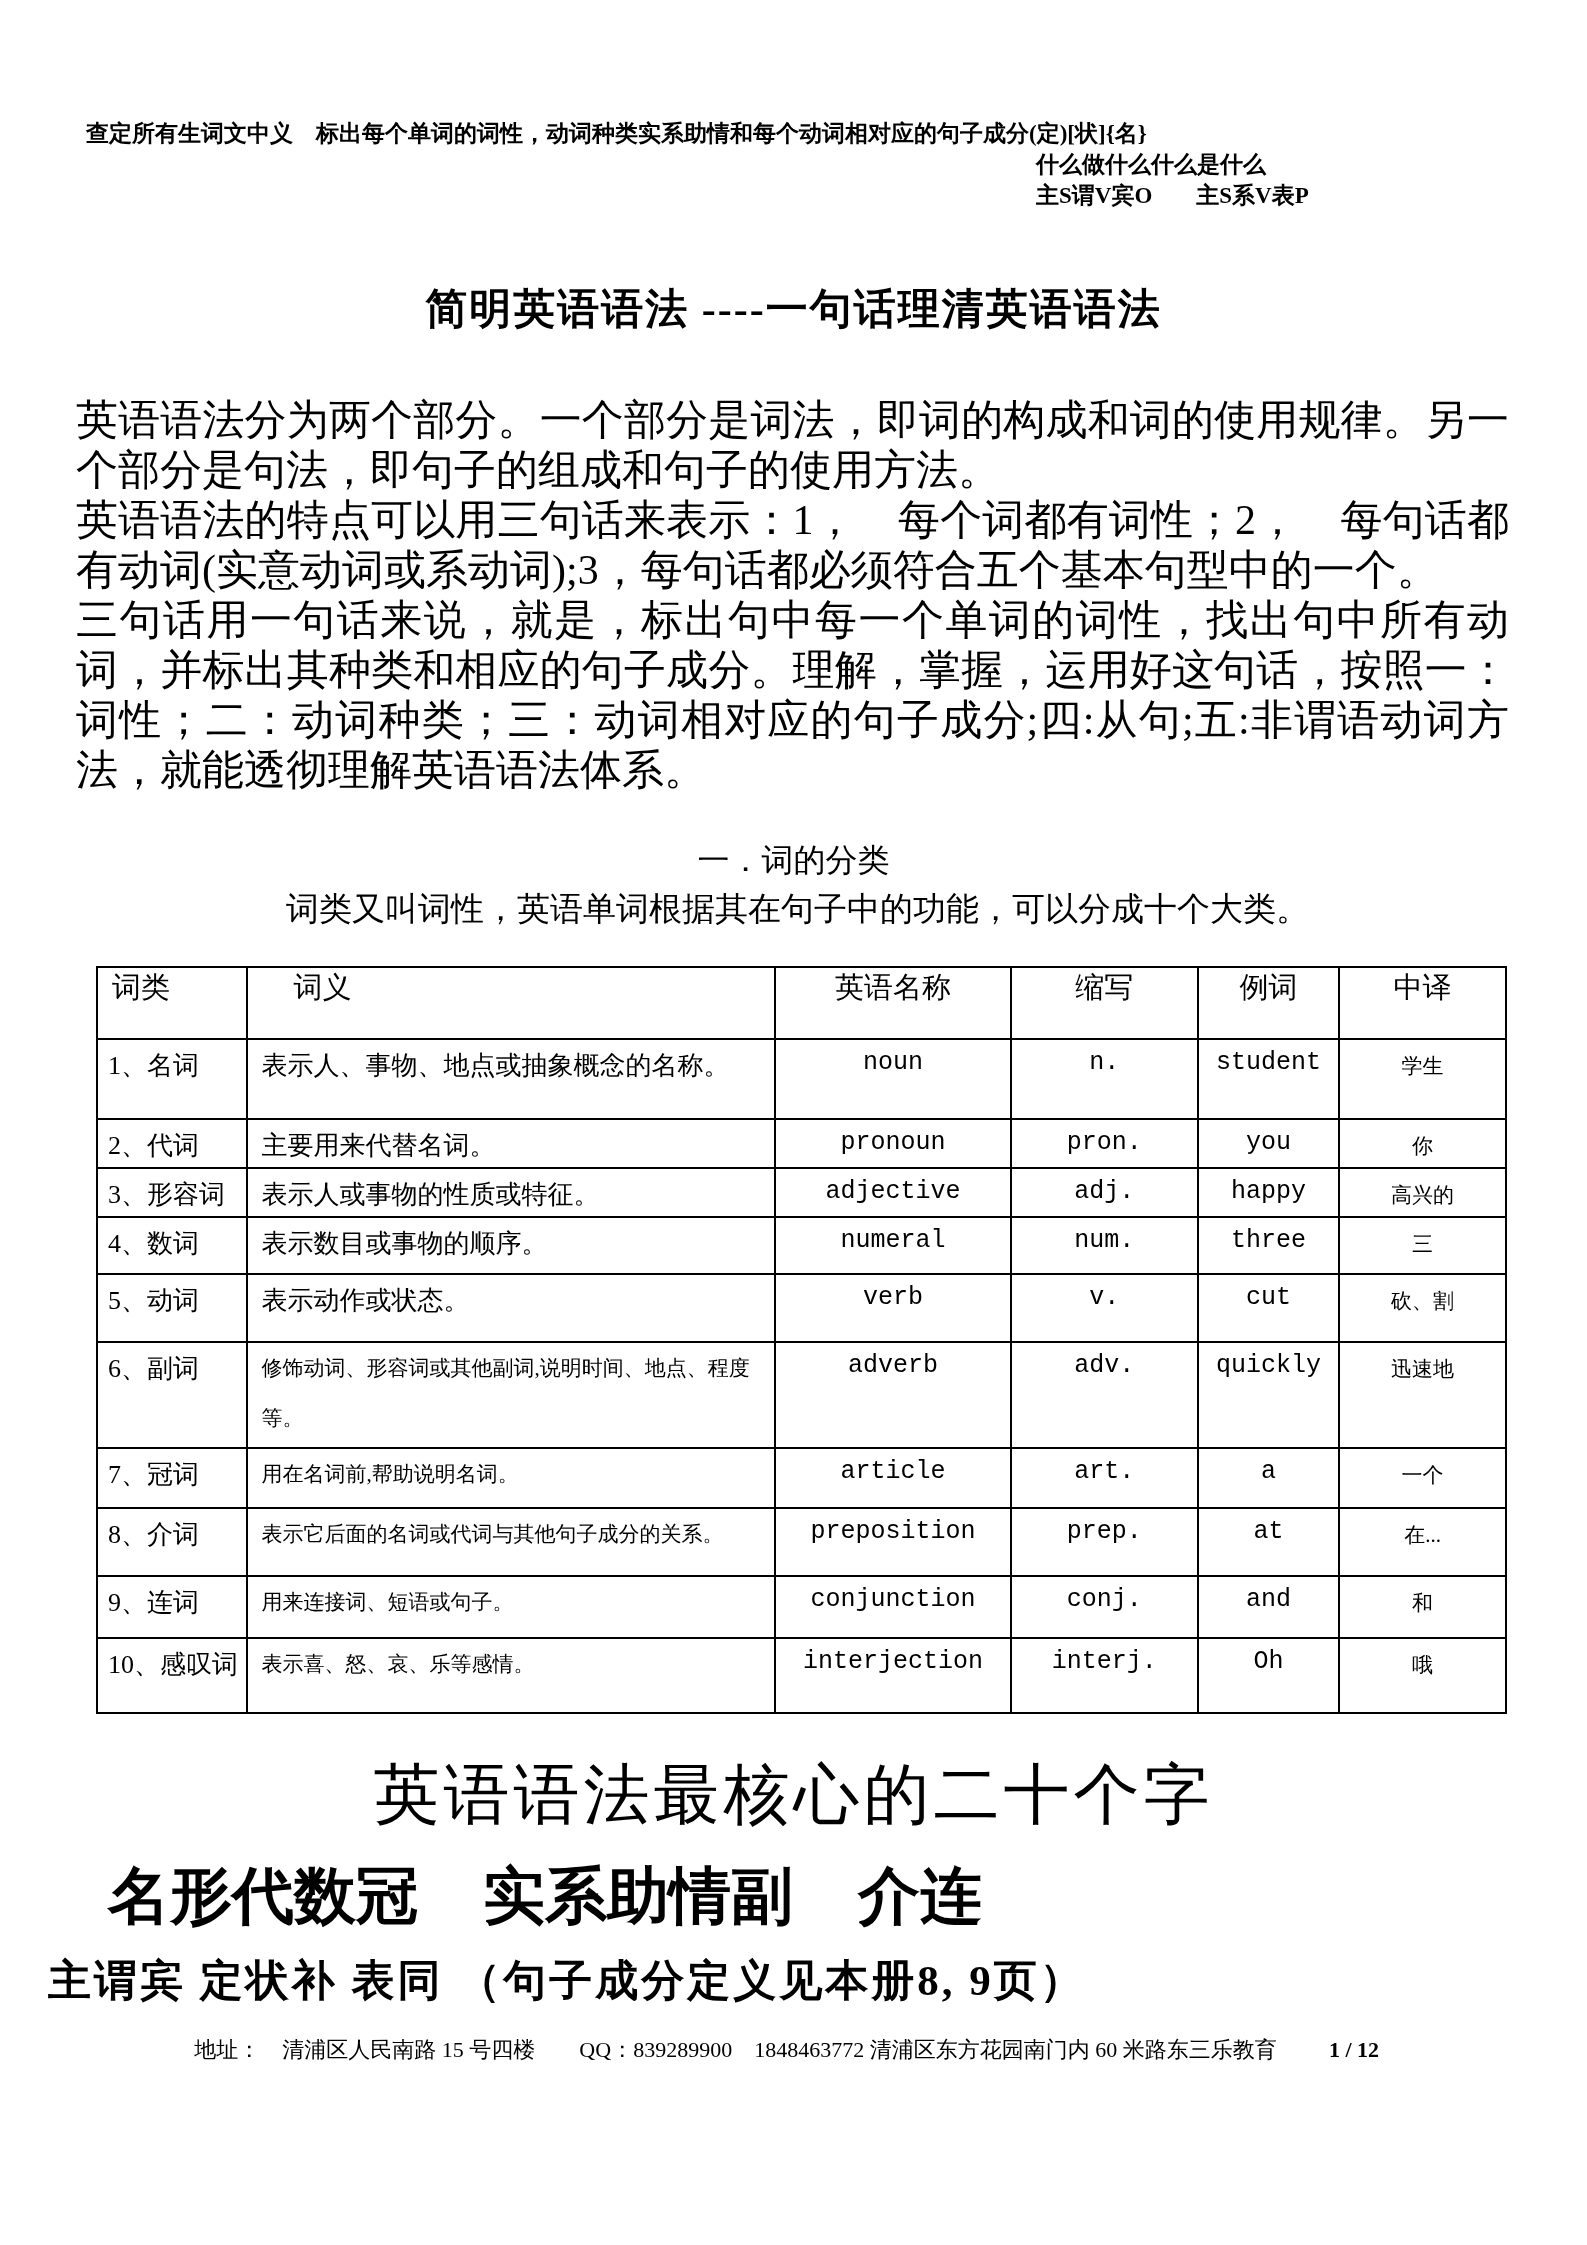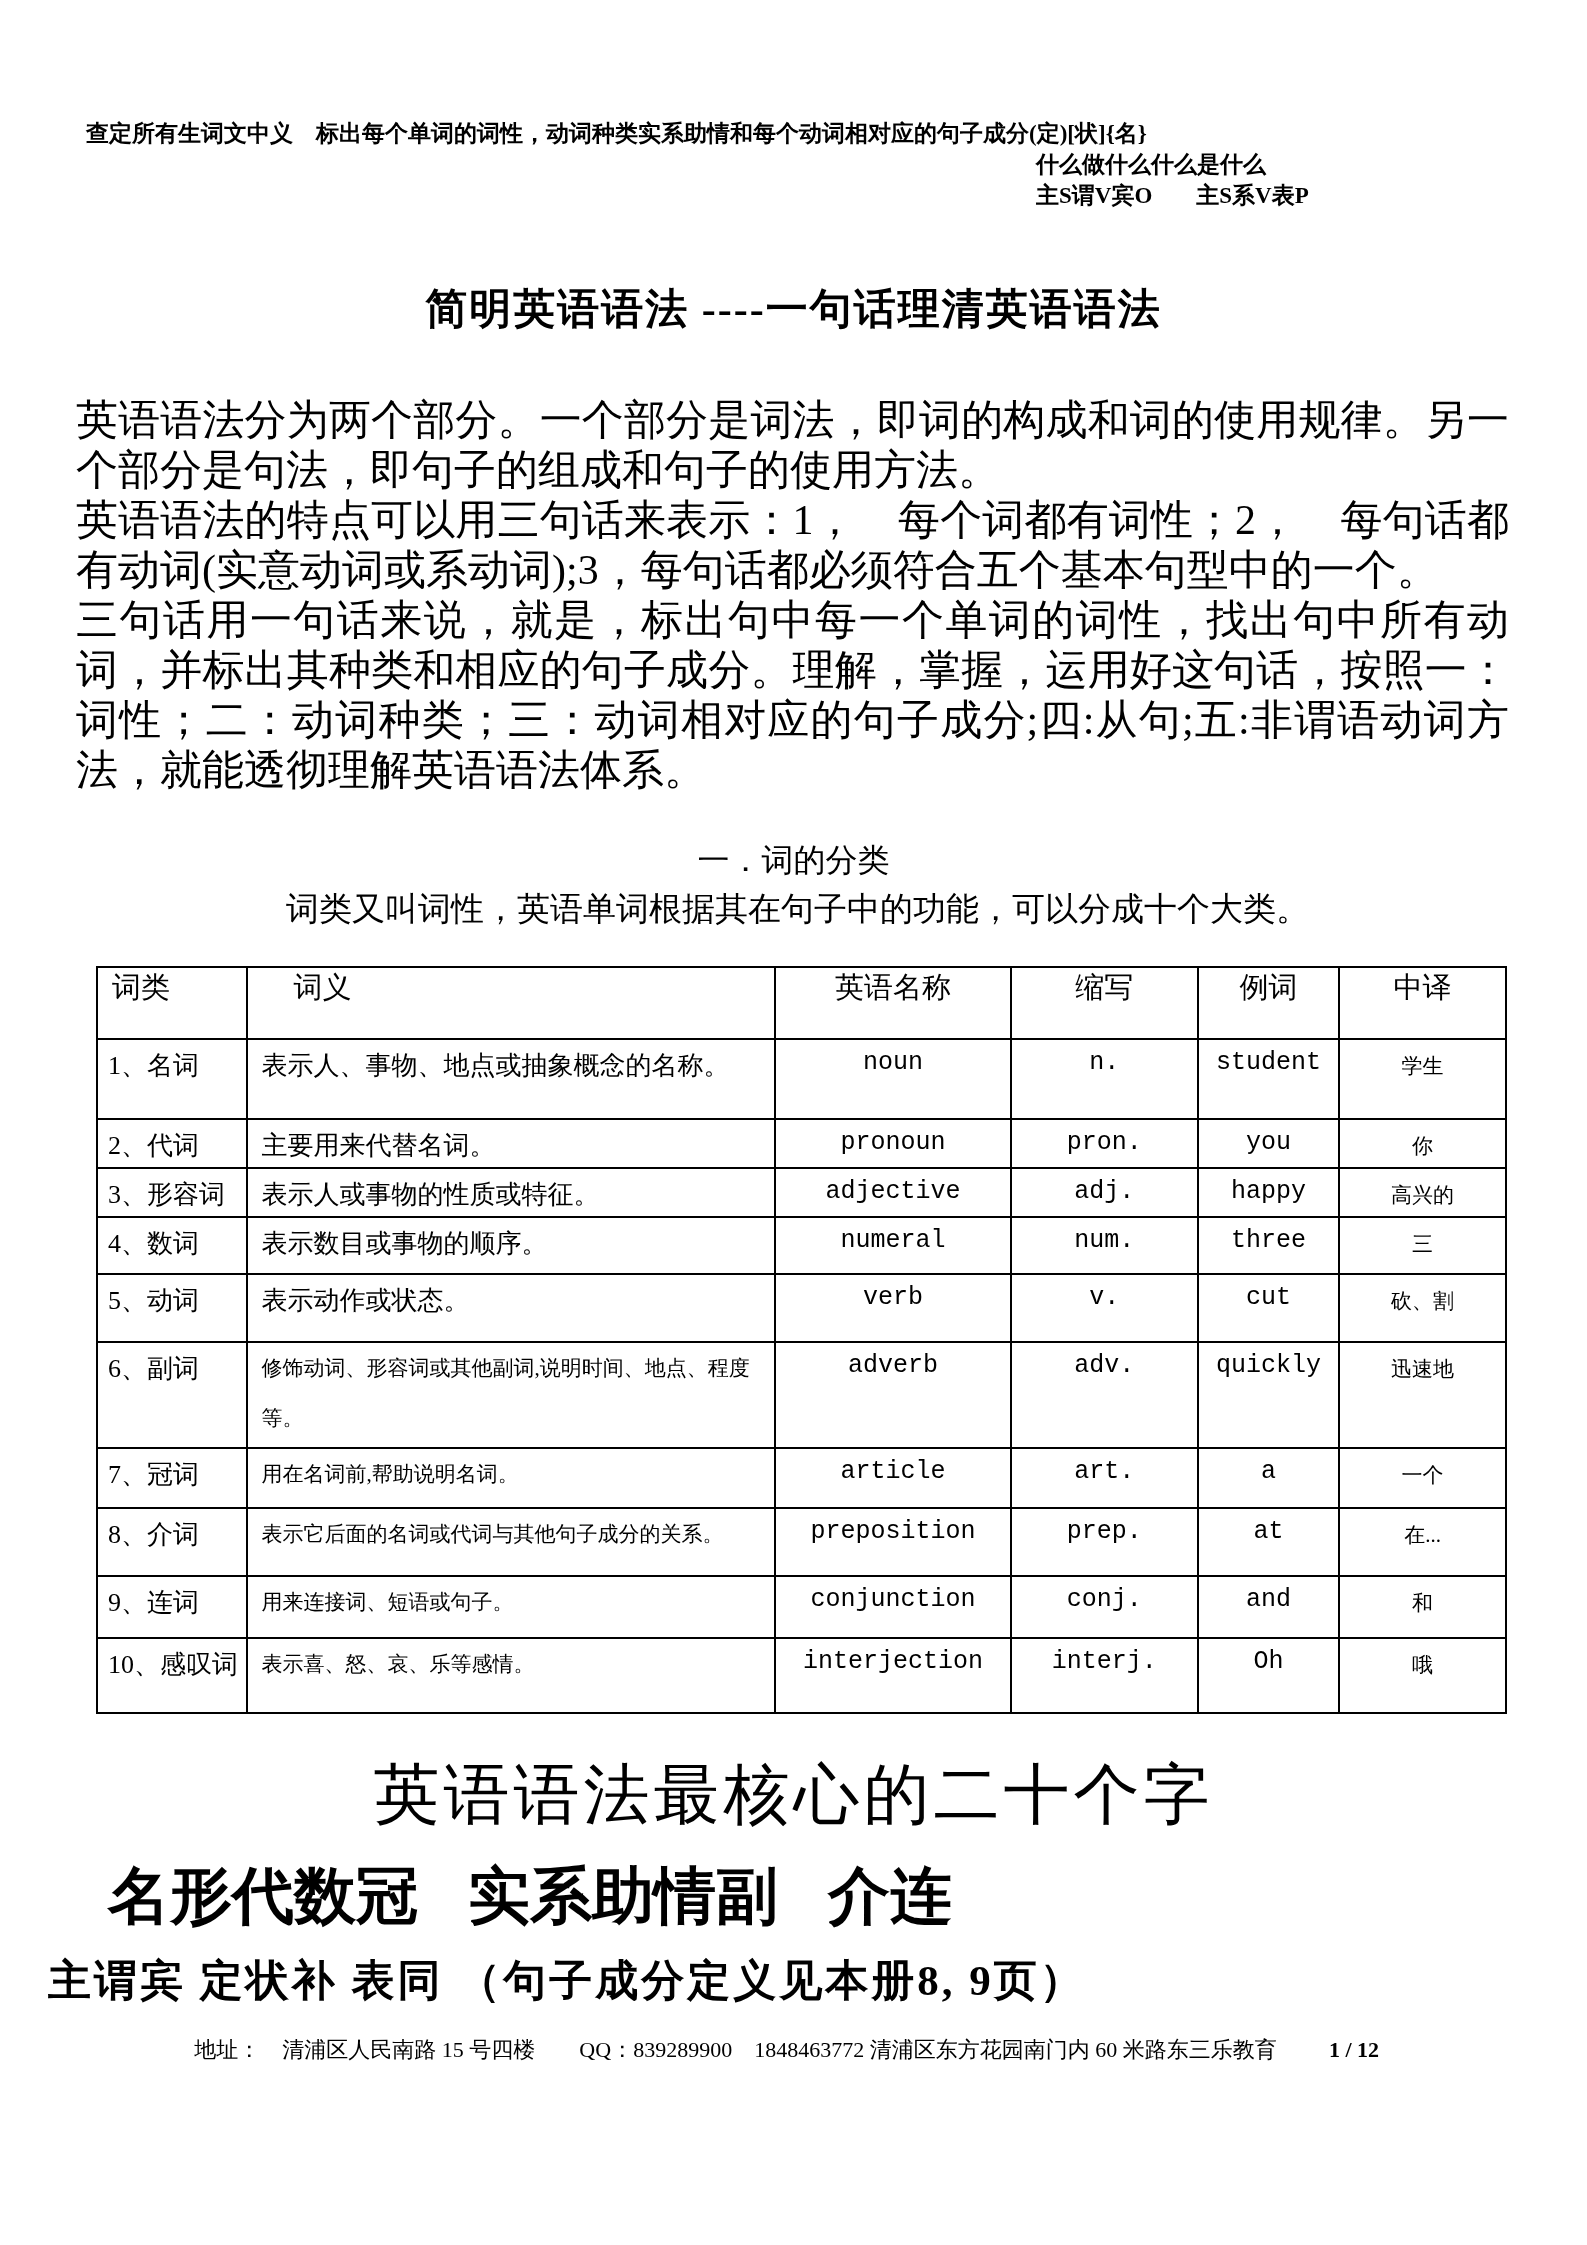--- a/index.html
+++ b/index.html
@@ -48,21 +48,21 @@
   .cell-word-class{font-size:26px;padding-left:10px;white-space:nowrap;}
   .cell-meaning{font-size:26px;padding-left:14px;}
   .trow:nth-child(n+7) .cell-meaning{font-size:21px;line-height:50px;padding-top:0;}
   .cell-english-name,.cell-abbreviation,.cell-example{
     font-family:"Liberation Mono","DejaVu Sans Mono",monospace;
     font-size:25px;text-align:center;
   }
   .cell-translation{font-size:21px;text-align:center;padding-top:12px;}
   
   .coretitle{margin-top:36px;text-align:center;font-size:66px;font-weight:normal;letter-spacing:4px;}
-  .corewords{margin:14px 0 0 108px;display:flex;gap:50px;font-size:62px;font-weight:bold;}
+  .corewords{margin:14px 0 0 108px;display:flex;gap:65px;font-size:62px;font-weight:bold;}
   .coreline2{margin:14px 0 0 48px;font-size:43px;font-weight:bold;letter-spacing:3px;}
   
   .footer{margin-top:26px;padding-right:116px;text-align:center;font-size:22px;line-height:28px;position:relative;}
   .pagenum{font-weight:bold;position:absolute;right:208px;bottom:0;}
 </style>
 </head>
 <body>
 
 <div class="page">
 

